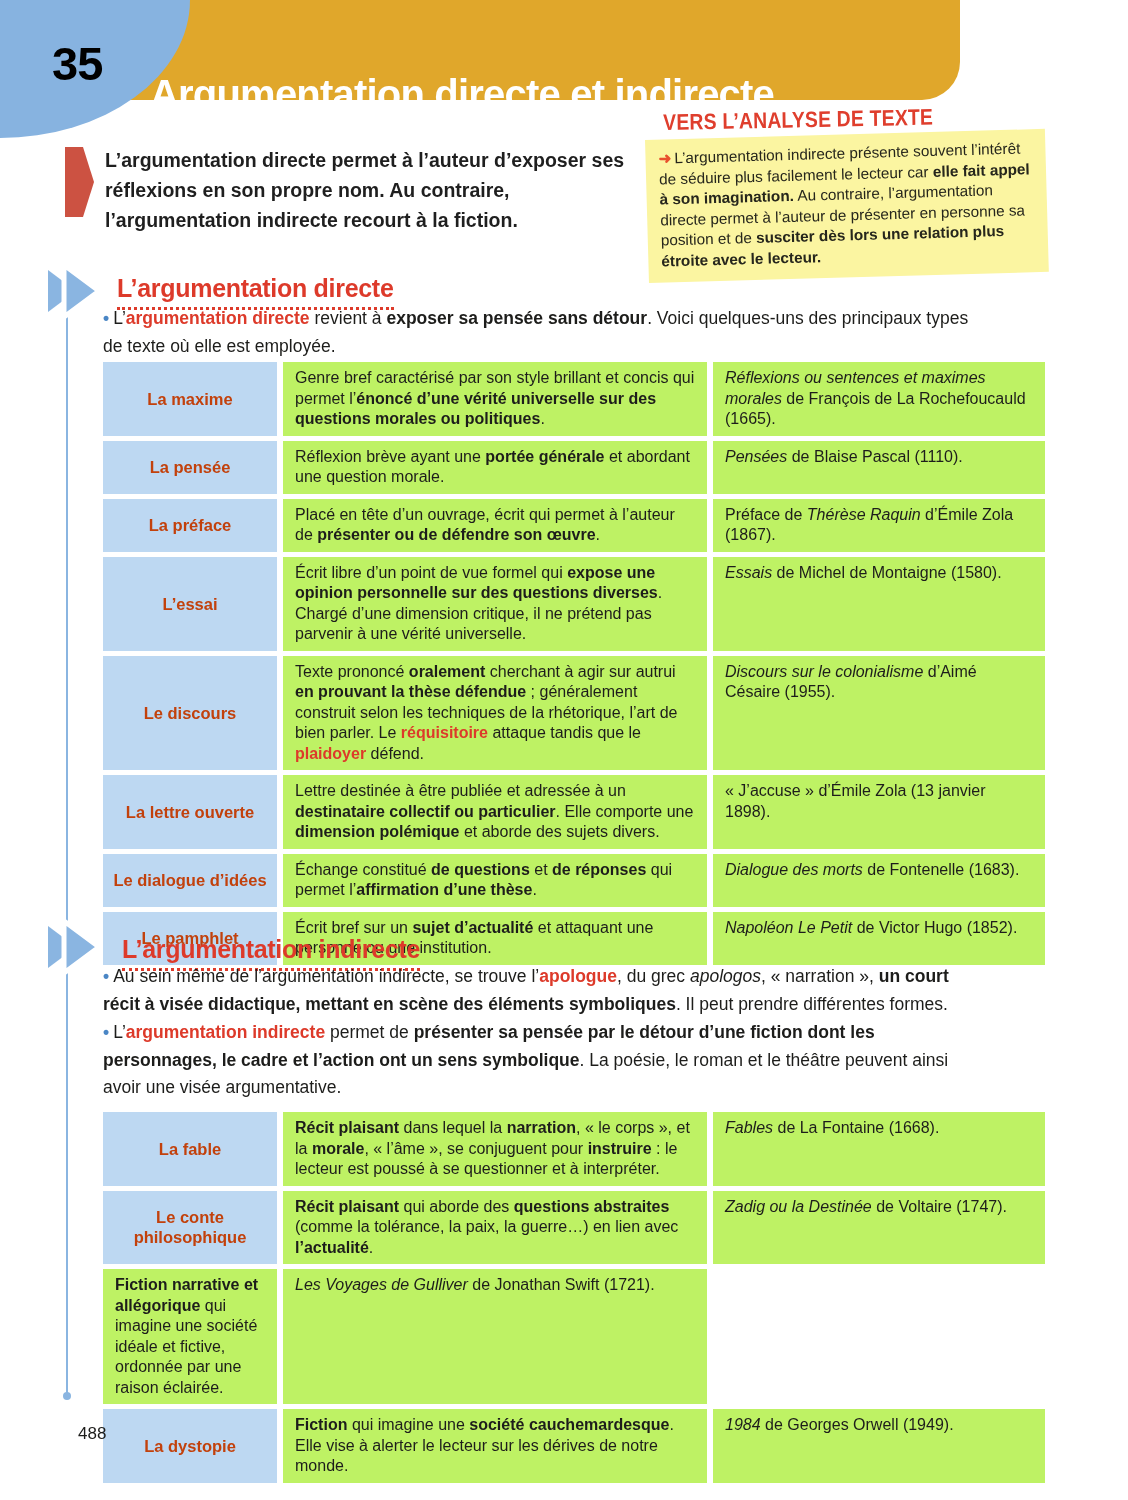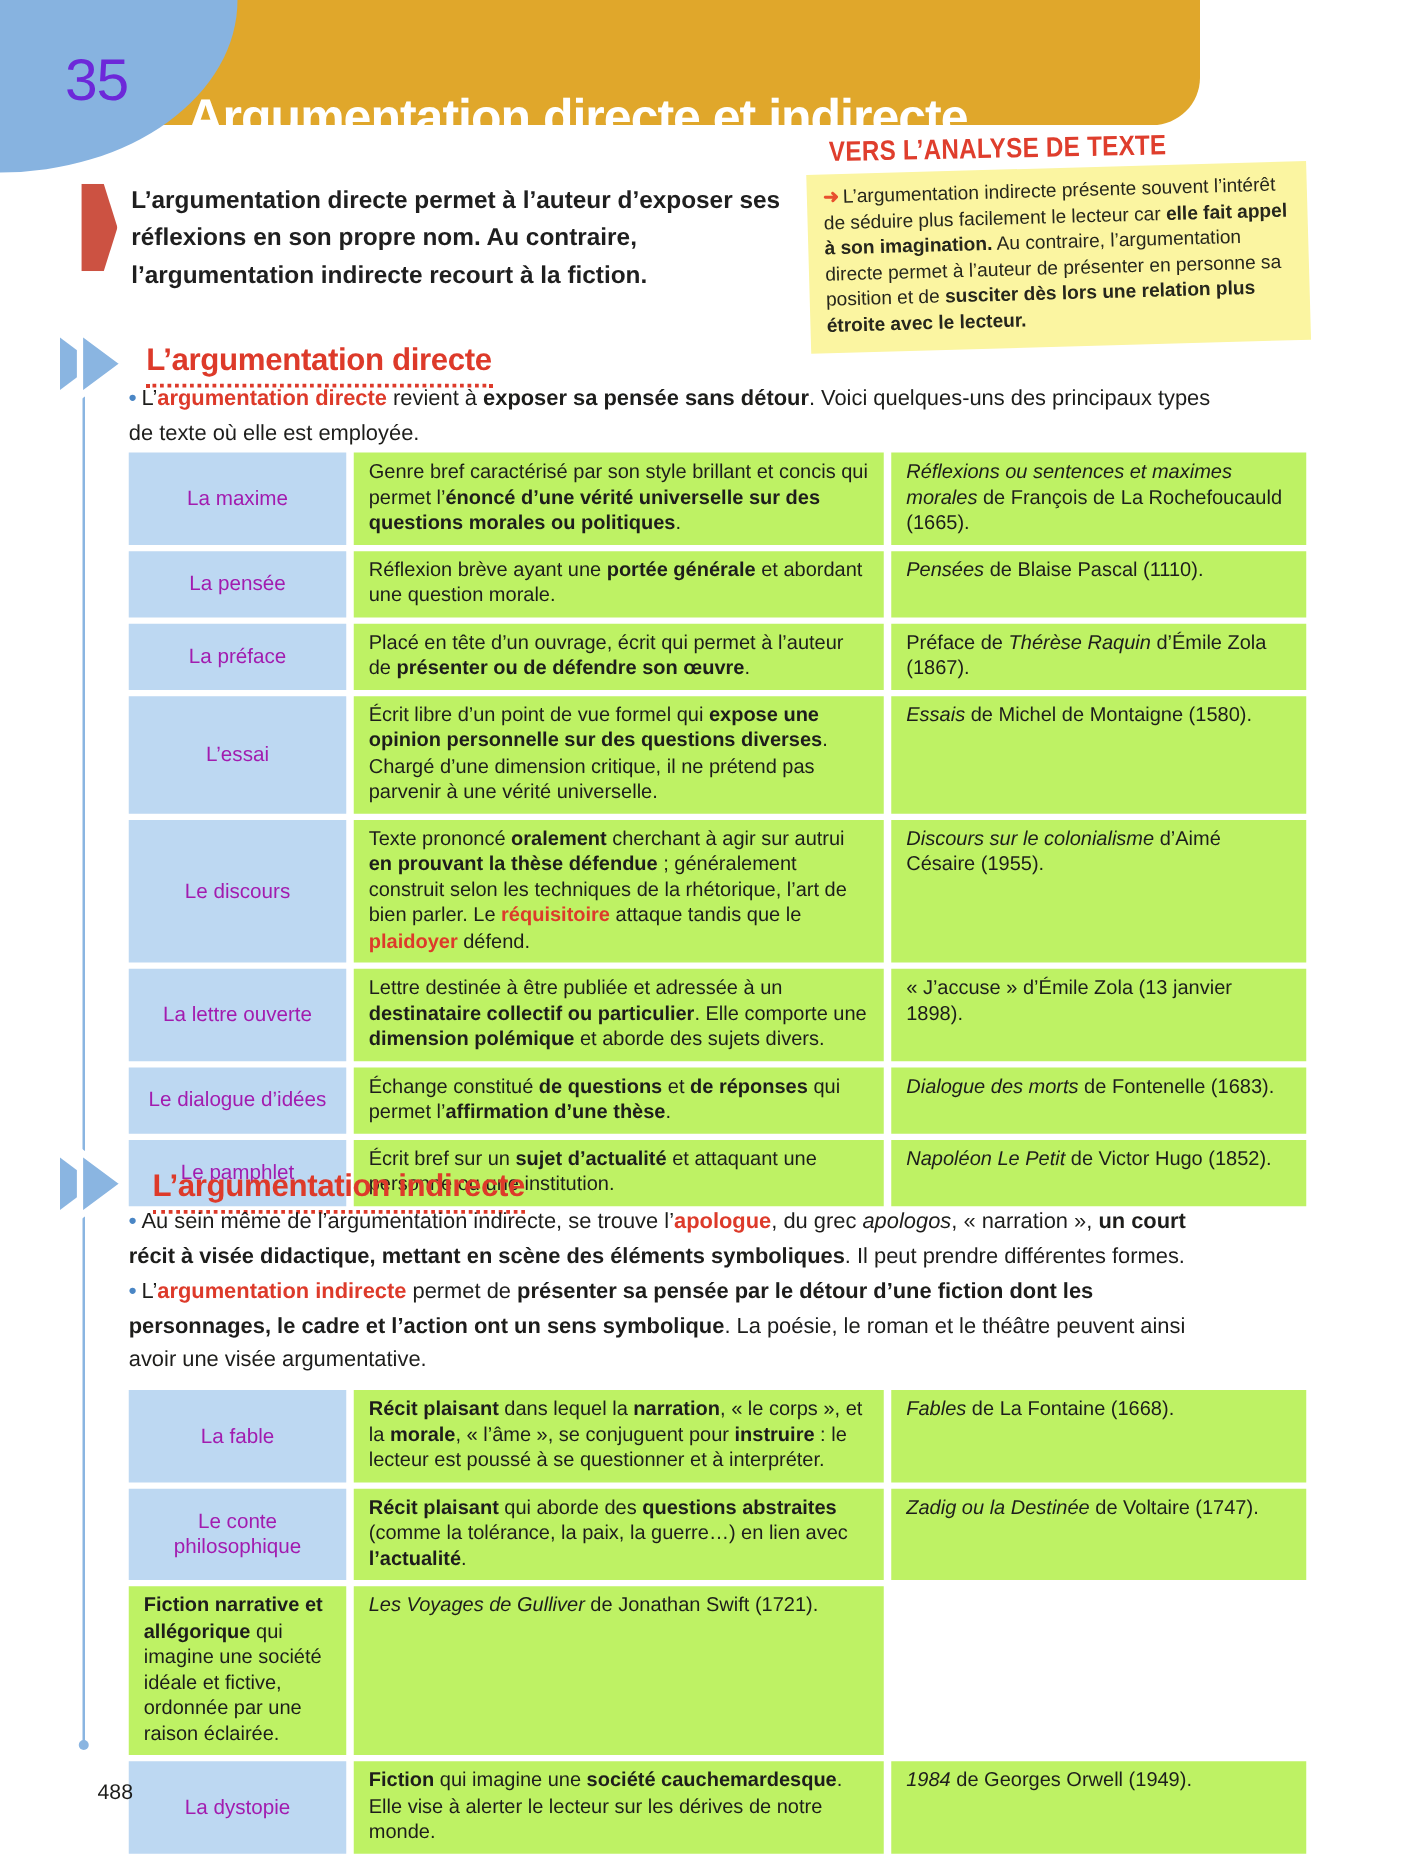--- a/index.html
+++ b/index.html
@@ -11,21 +11,21 @@
   .banner{
     position:absolute; left:86px; top:0; width:874px; height:100px;
     background:#e0a72b; border-radius:0 0 38px 0; z-index:1;
   }
   .blob{
     position:absolute; left:0; top:0; width:190px; height:138px;
     background:#87b3e0; border-bottom-right-radius:100% 100%; z-index:2;
   }
   .lesson-number{
     position:absolute; left:52px; top:36px; z-index:3;
-    font-size:47px; font-weight:400; color:#6d28d9; letter-spacing:-1px;
+    font-size:47px; font-weight:700; color:#000000; letter-spacing:-1px;
   }
   .lesson-title{
     position:absolute; left:150px; top:44px; z-index:3;
     font-size:40px; font-weight:700; color:#ffffff; letter-spacing:-0.8px;margin-top:28px;
   }
   
   .bookmark{
     position:absolute; left:65px; top:147px; width:29px; height:70px;
     background:#cc5242;
     clip-path:polygon(0 0, 62% 0, 100% 50%, 62% 100%, 0 100%);
@@ -67,21 +67,21 @@
   }
   .para p{margin:0 0 1px 0;}
   .bullet{color:#4a86c5; font-weight:700; margin-right:4px;}
   
   .types-table{
     position:absolute; left:103px; width:942px;
     display:flex; flex-direction:column; gap:5px;
   }
   .t-row{display:grid; grid-template-columns:174px 424px 332px; gap:6px;}
   .t-label{
-    background:#bdd8f2; font-weight:400; font-size:16.5px; color:#a21caf;
+    background:#bdd8f2; font-weight:700; font-size:16.5px; color:#c2410c;
     display:flex; align-items:center; justify-content:center; text-align:center;
     padding:4px 10px; line-height:20px;
   }
   .t-cell{
     background:#bef264; padding:6px 12px; font-size:16px; line-height:20.5px;
   }
   
   .b{font-weight:700;}
   .i{font-style:italic;}
   .red{color:#dd3a2a; font-weight:700;}

